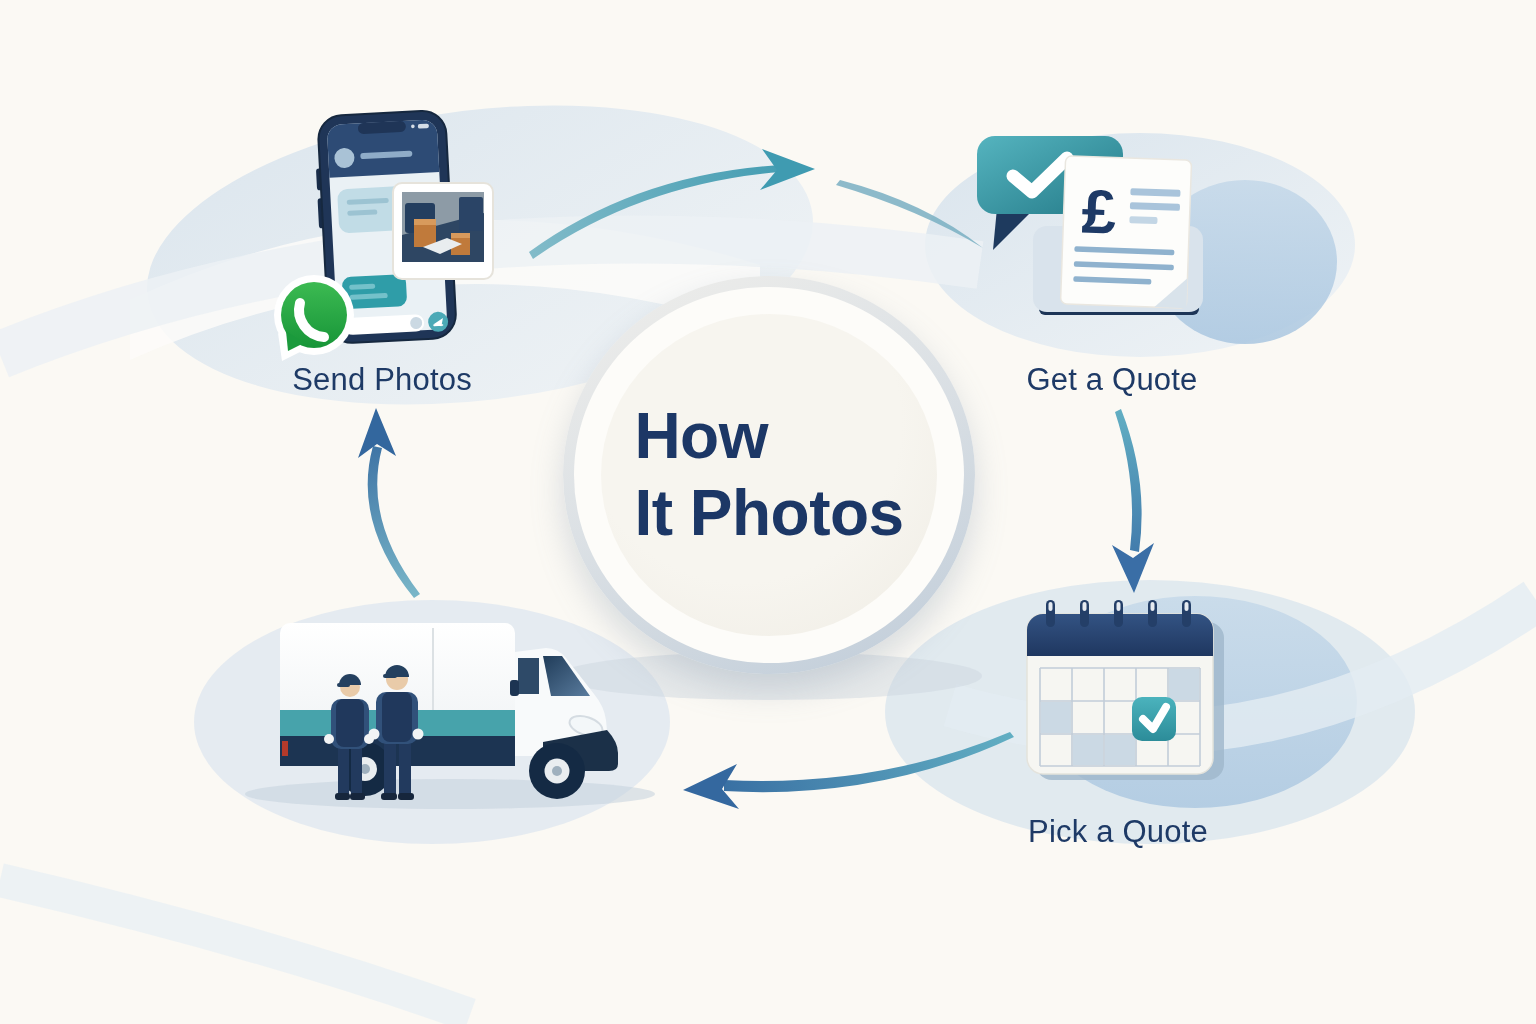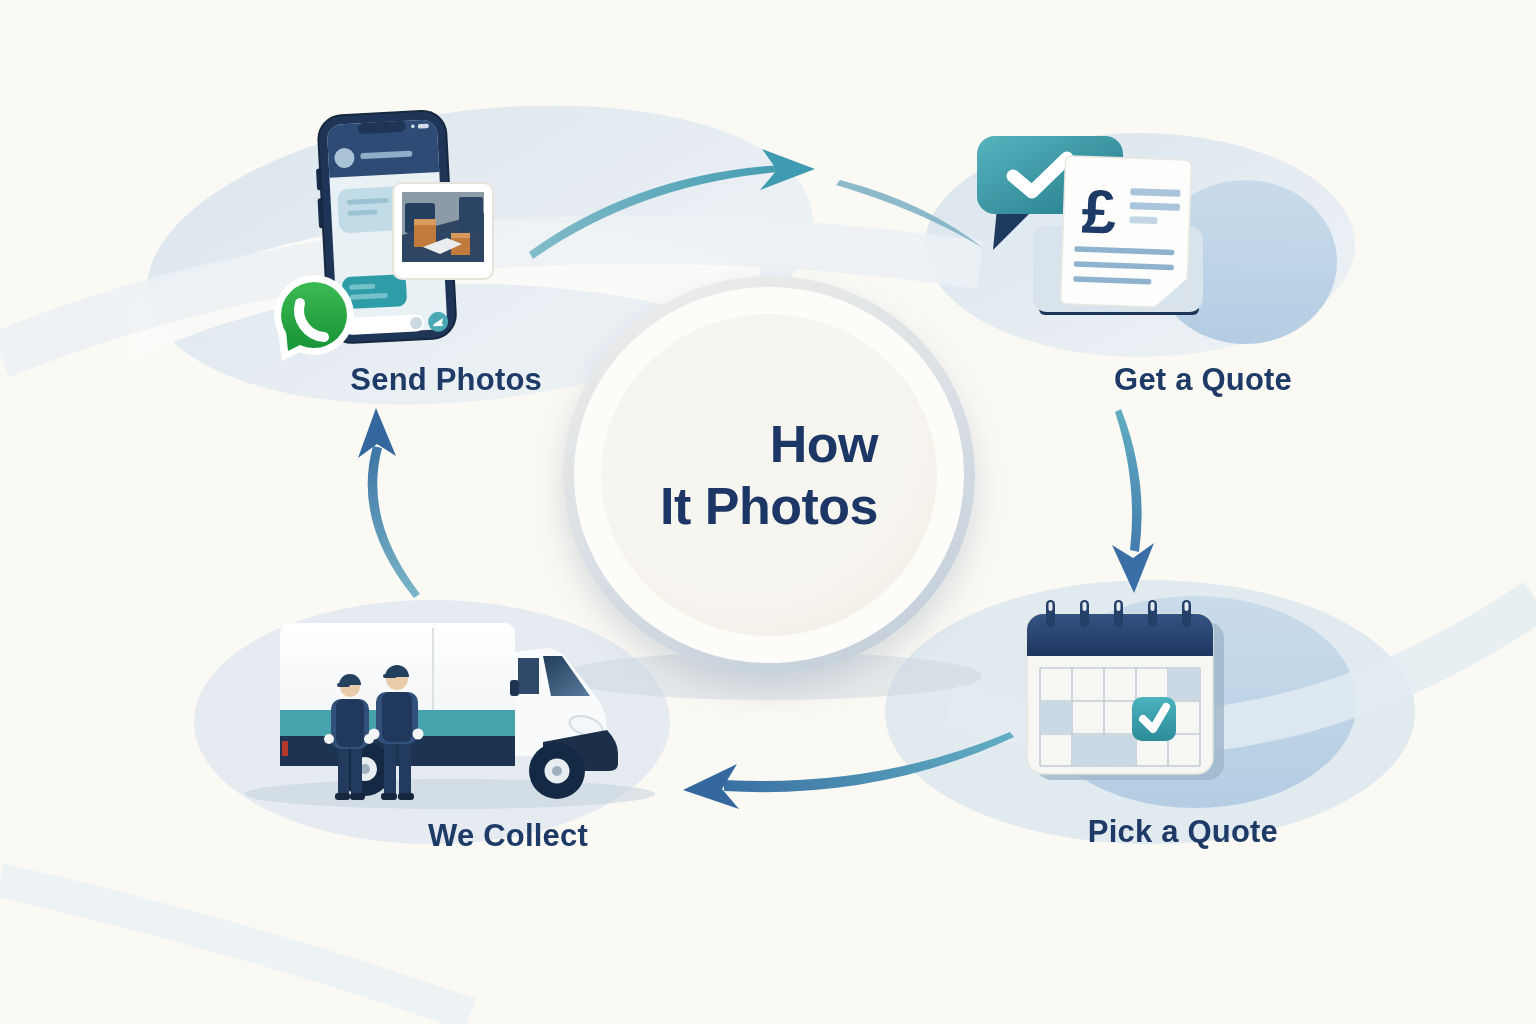--- a/index.html
+++ b/index.html
@@ -8,45 +8,45 @@
     width:1536px;height:1024px;
     overflow:hidden;
     background:#FBF9F4;
     font-family:"Liberation Sans", sans-serif;
   }
   .abs{position:absolute;}
   svg{display:block;}
   .step-label{
     position:absolute;
     width:320px;
-    text-align:right;
+    text-align:center;
     font-size:31px;
-    font-weight:700;
+    font-weight:400;
     color:#1E3A66;
     letter-spacing:0.2px;
   }
   .circle-outer{
     position:absolute;
     left:563px;top:276px;width:412px;height:398px;
     border-radius:50%;
     background:linear-gradient(155deg,#ECECEA 8%,#DCE1E5 45%,#C2CEDA 95%);
     box-shadow:0 16px 32px rgba(125,145,165,.28);
   }
   .circle-mid{
     position:absolute;inset:11px;border-radius:50%;
     background:#FDFCF9;
   }
   .circle-inner{
     position:absolute;inset:27px;border-radius:50%;
     background:radial-gradient(circle at 42% 34%, #F7F5EF 55%, #EFECE4 100%);
     display:flex;flex-direction:column;align-items:center;justify-content:center;
   }
   .circle-title{
-    text-align:right;
-    font-size:52px;
+    text-align:left;
+    font-size:64px;
     line-height:1.2;
     font-weight:700;
     color:#1C3766;
     letter-spacing:-0.5px;
   }
 </style>
 </head>
 <body>
 
 <div class="canvas">
@@ -330,17 +330,16 @@
       <div class="circle-inner">
         <div class="circle-title">
           <div>How</div>
           <div>It Photos</div>
         </div>
       </div>
     </div>
   </div>
 
   <div class="step-label" style="left:222px;top:362px">Send Photos</div>
-  <div class="step-label" style="left:972px;top:362px">Get a Quote</div>
+  <div class="step-label" style="left:952px;top:362px">Get a Quote</div>
   <div class="step-label" style="left:958px;top:814px">Pick a Quote</div>
-  <div class="step-label" style="left:268px;top:818px">We Collect</div>
 
 </div>
 
 </body></html>

